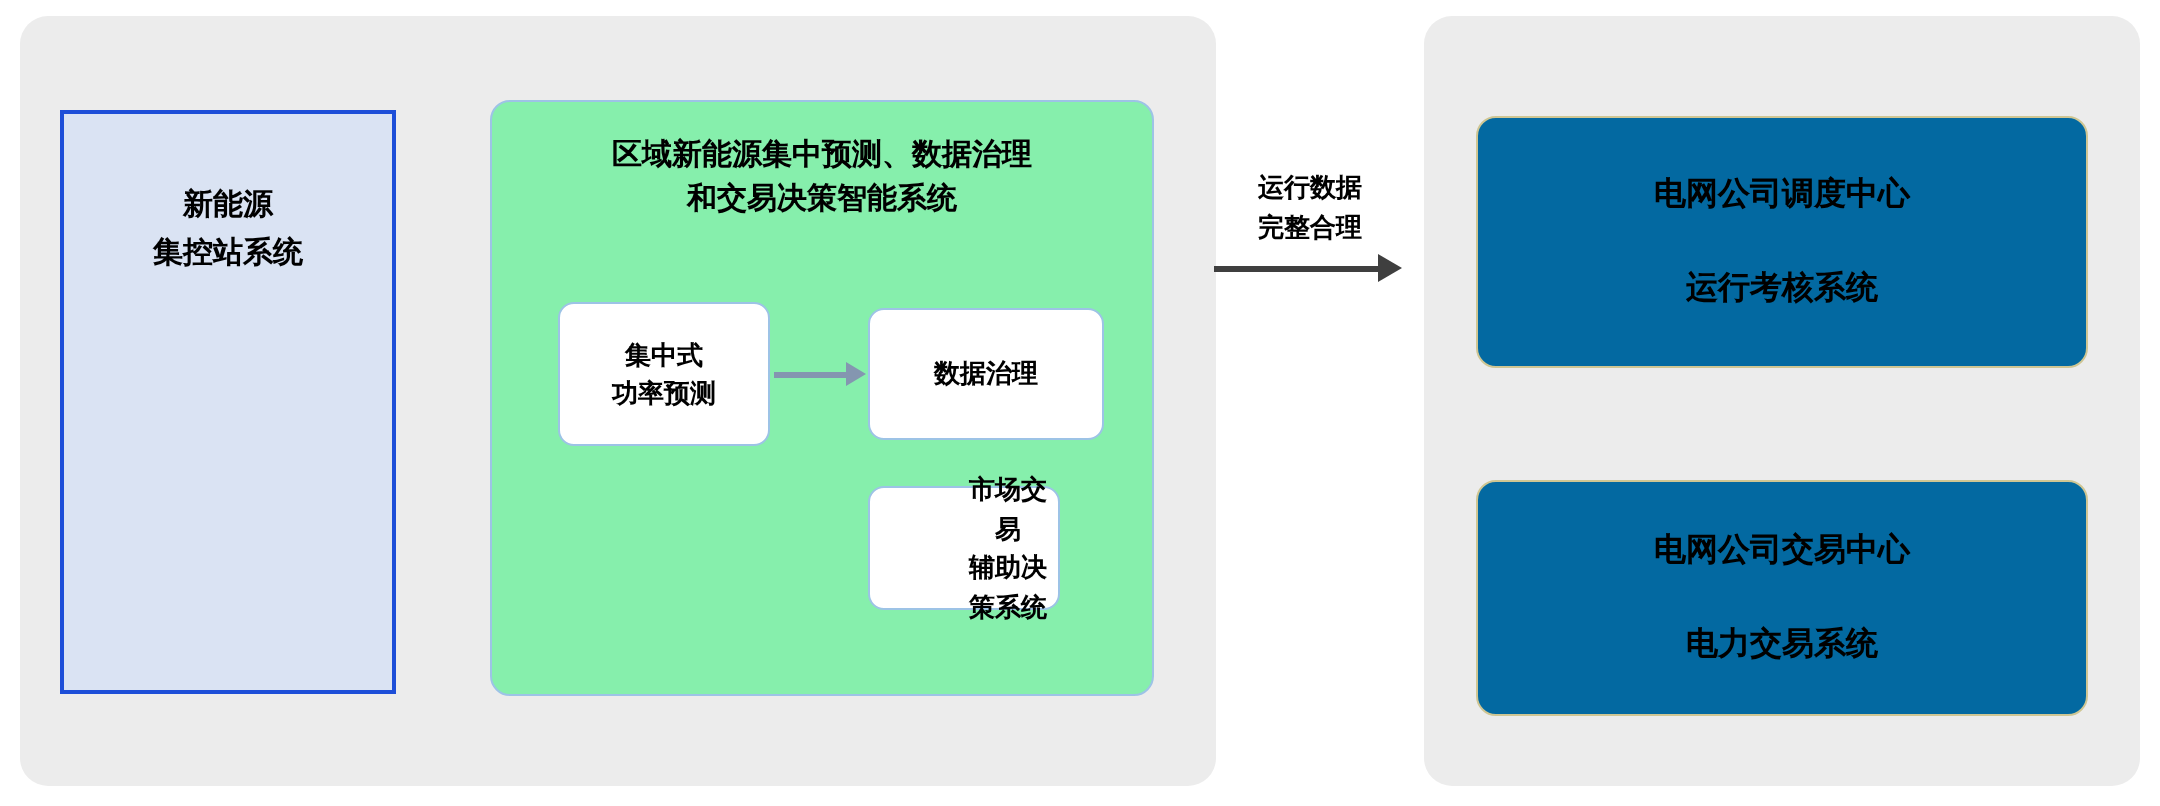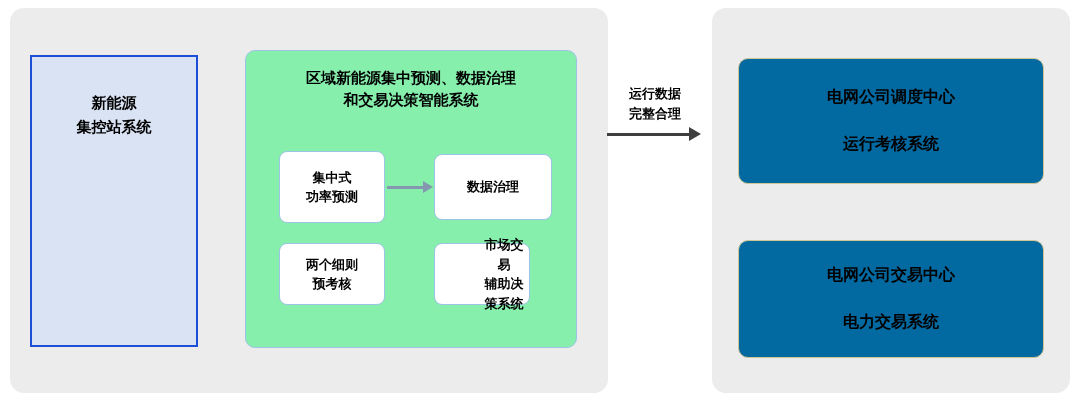--- a/index.html
+++ b/index.html
@@ -89,24 +89,20 @@
 
       <div class="arrow module-arrow">
         <div class="shaft"></div>
         <div class="head"></div>
       </div>
 
       <div class="module module-dg">
         <span class="block">数据治理</span>
       </div>
 
-      <div class="module module-rp">
-        <span class="block">两个细则</span>
-        <span class="block">预考核</span>
-      </div>
 
       <div class="module module-md">
         <span class="block">市场交易</span>
         <span class="block">辅助决策系统</span>
       </div>
     </div>
   </div>
 
   <div class="flow flow-top">
     <div class="flow-label">

